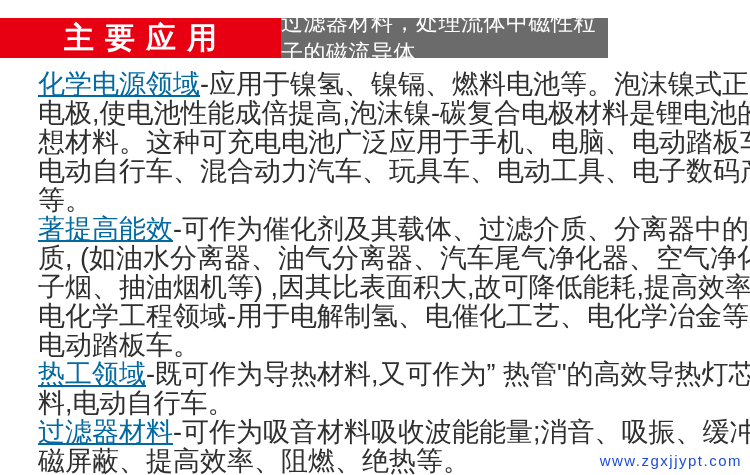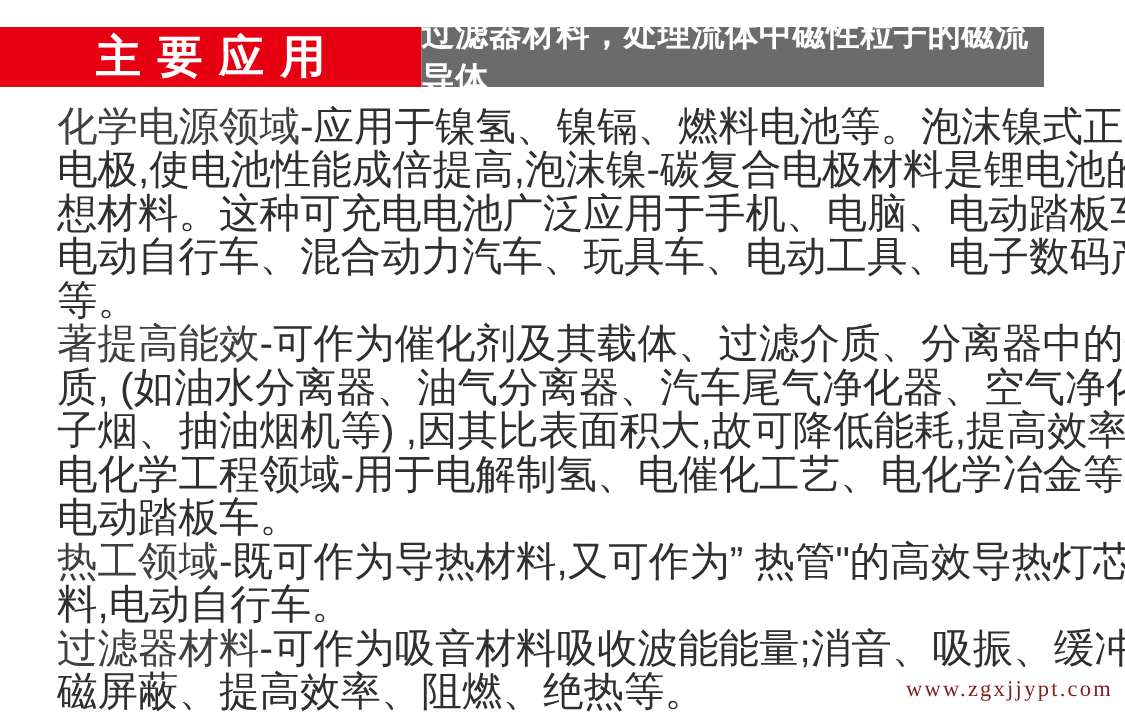--- a/index.html
+++ b/index.html
@@ -11,21 +11,21 @@
     height: 475px;
     position: relative;
     background: #ffffff;
     overflow: hidden;
     font-family: "Liberation Sans", sans-serif;
   }
   .banner {
     position: absolute;
     top: 18px;
     left: 0;
-    width: 696px;
+    width: 608px;
     height: 40px;
     display: flex;
   }
   .banner-red {
     width: 281px;
     background: #e60012;
     color: #ffffff;
     display: flex;
     align-items: center;
     justify-content: center;
@@ -35,45 +35,46 @@
     text-indent: 11px;
   }
   .banner-gray {
     flex: 1;
     background: #6b6b6b;
     color: #ffffff;
     display: flex;
     align-items: center;
     justify-content: center;
     font-size: 22px;
-    font-weight: bold;
+    font-weight: normal;
     letter-spacing: 0.5px;
   }
   .body-text {
     position: absolute;
     left: 38px;
     top: 70px;
     font-size: 27px;
     line-height: 29px;
     color: #2f2f2f;
     white-space: nowrap;
   }
   .text-line {
     height: 29px;
   }
   .red-seg {
-    color: #404040;
+    color: #0369a1;
+    text-decoration: underline;
   }
   .watermark {
     position: absolute;
     right: 8px;
     bottom: 6px;
-    color: #7f1d1d;
+    color: #1d4ed8;
     font-size: 15px;
-    font-family: Liberation Serif, serif;
+    font-family: Liberation Sans, sans-serif;
     letter-spacing: 1.5px;
     margin-top: 32px;
   }
 </style>
 </head>
 <body>
 
 <div class="banner">
   <div class="banner-red">
     <span>主要应用</span>

